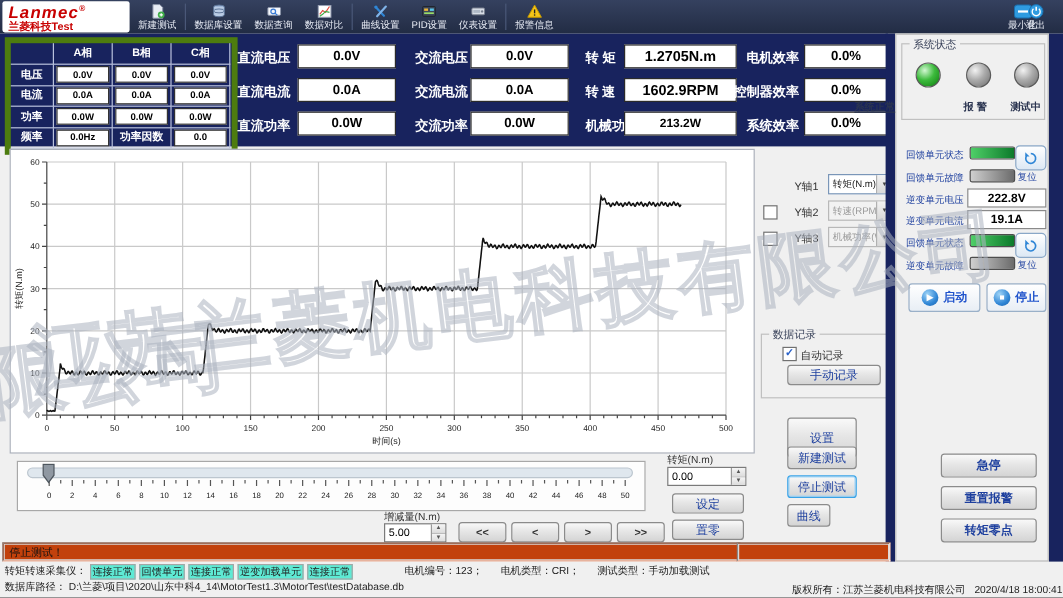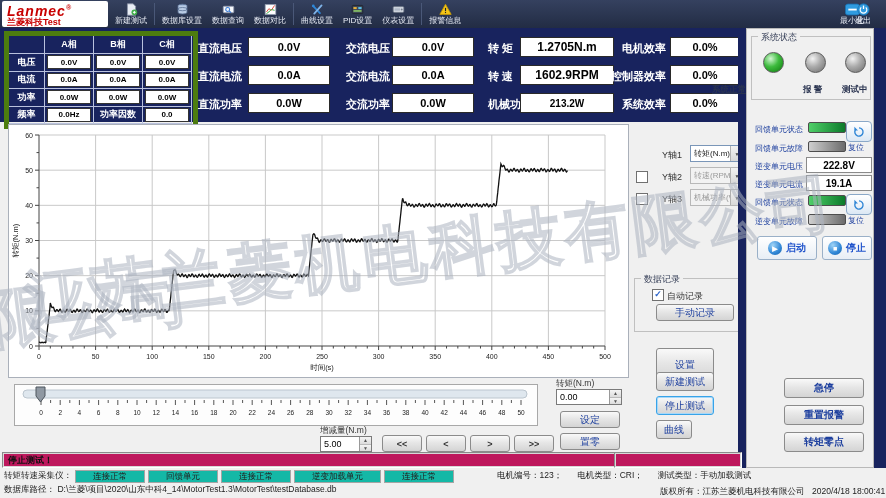--- a/index.html
+++ b/index.html
@@ -77,25 +77,25 @@
   
   .sliderbox{position:absolute;left:14px;top:384px;width:522px;height:40px;background:#fdfdfd;border:1px solid #a8a8a8;}
   .flabel{position:absolute;font-size:8.5px;color:#333;white-space:nowrap;}
   .spin{position:absolute;height:16px;background:#fff;border:1px solid #7a7a7a;display:flex;box-sizing:border-box;}
   .spin .v{flex:1;font-size:9px;display:flex;align-items:center;padding-left:3px;color:#000;}
   .spin .btns{width:11px;display:flex;flex-direction:column;border-left:1px solid #999;}
   .spin .btns div{flex:1;background:linear-gradient(#f4f4f4,#dcdcdc);font-size:5px;line-height:6px;text-align:center;color:#555;border-bottom:1px solid #bbb;}
   .spin .btns div:last-child{border-bottom:none;}
   .navb{font-size:9px;font-weight:bold;color:#333;}
   
-  .sunken{position:absolute;background:#be185d;border-top:1px solid #8a8a8a;border-left:1px solid #8a8a8a;
-          border-bottom:1px solid #fff;border-right:1px solid #fff;box-shadow:inset 0 0 0 1px #d8d8d8;font-weight:bold;}
+  .sunken{position:absolute;background:#c2410c;border-top:1px solid #8a8a8a;border-left:1px solid #8a8a8a;
+          border-bottom:1px solid #fff;border-right:1px solid #fff;box-shadow:inset 0 0 0 1px #d8d8d8;}
   .stext{font-size:9px;color:#111;}
   .statusrow{position:absolute;left:4px;top:470px;height:12px;display:flex;align-items:center;gap:3px;font-size:8.5px;color:#222;}
-  .sbox{border:1px solid #a5a5a5;background:#14b8a6;padding:0 17px;line-height:11px;white-space:nowrap;}
+  .sbox{border:1px solid #a5a5a5;background:#5eead4;padding:0 1px;line-height:11px;white-space:nowrap;}
   .wm{position:absolute;font-size:64px;font-weight:bold;letter-spacing:4px;white-space:nowrap;
       color:transparent;-webkit-text-stroke:1.5px rgba(172,178,192,0.55);transform:rotate(-7deg);
       pointer-events:none;z-index:40;}
 </style>
 </head>
 <body>
 
 <div id="root">
 
   <div class="topbar">

